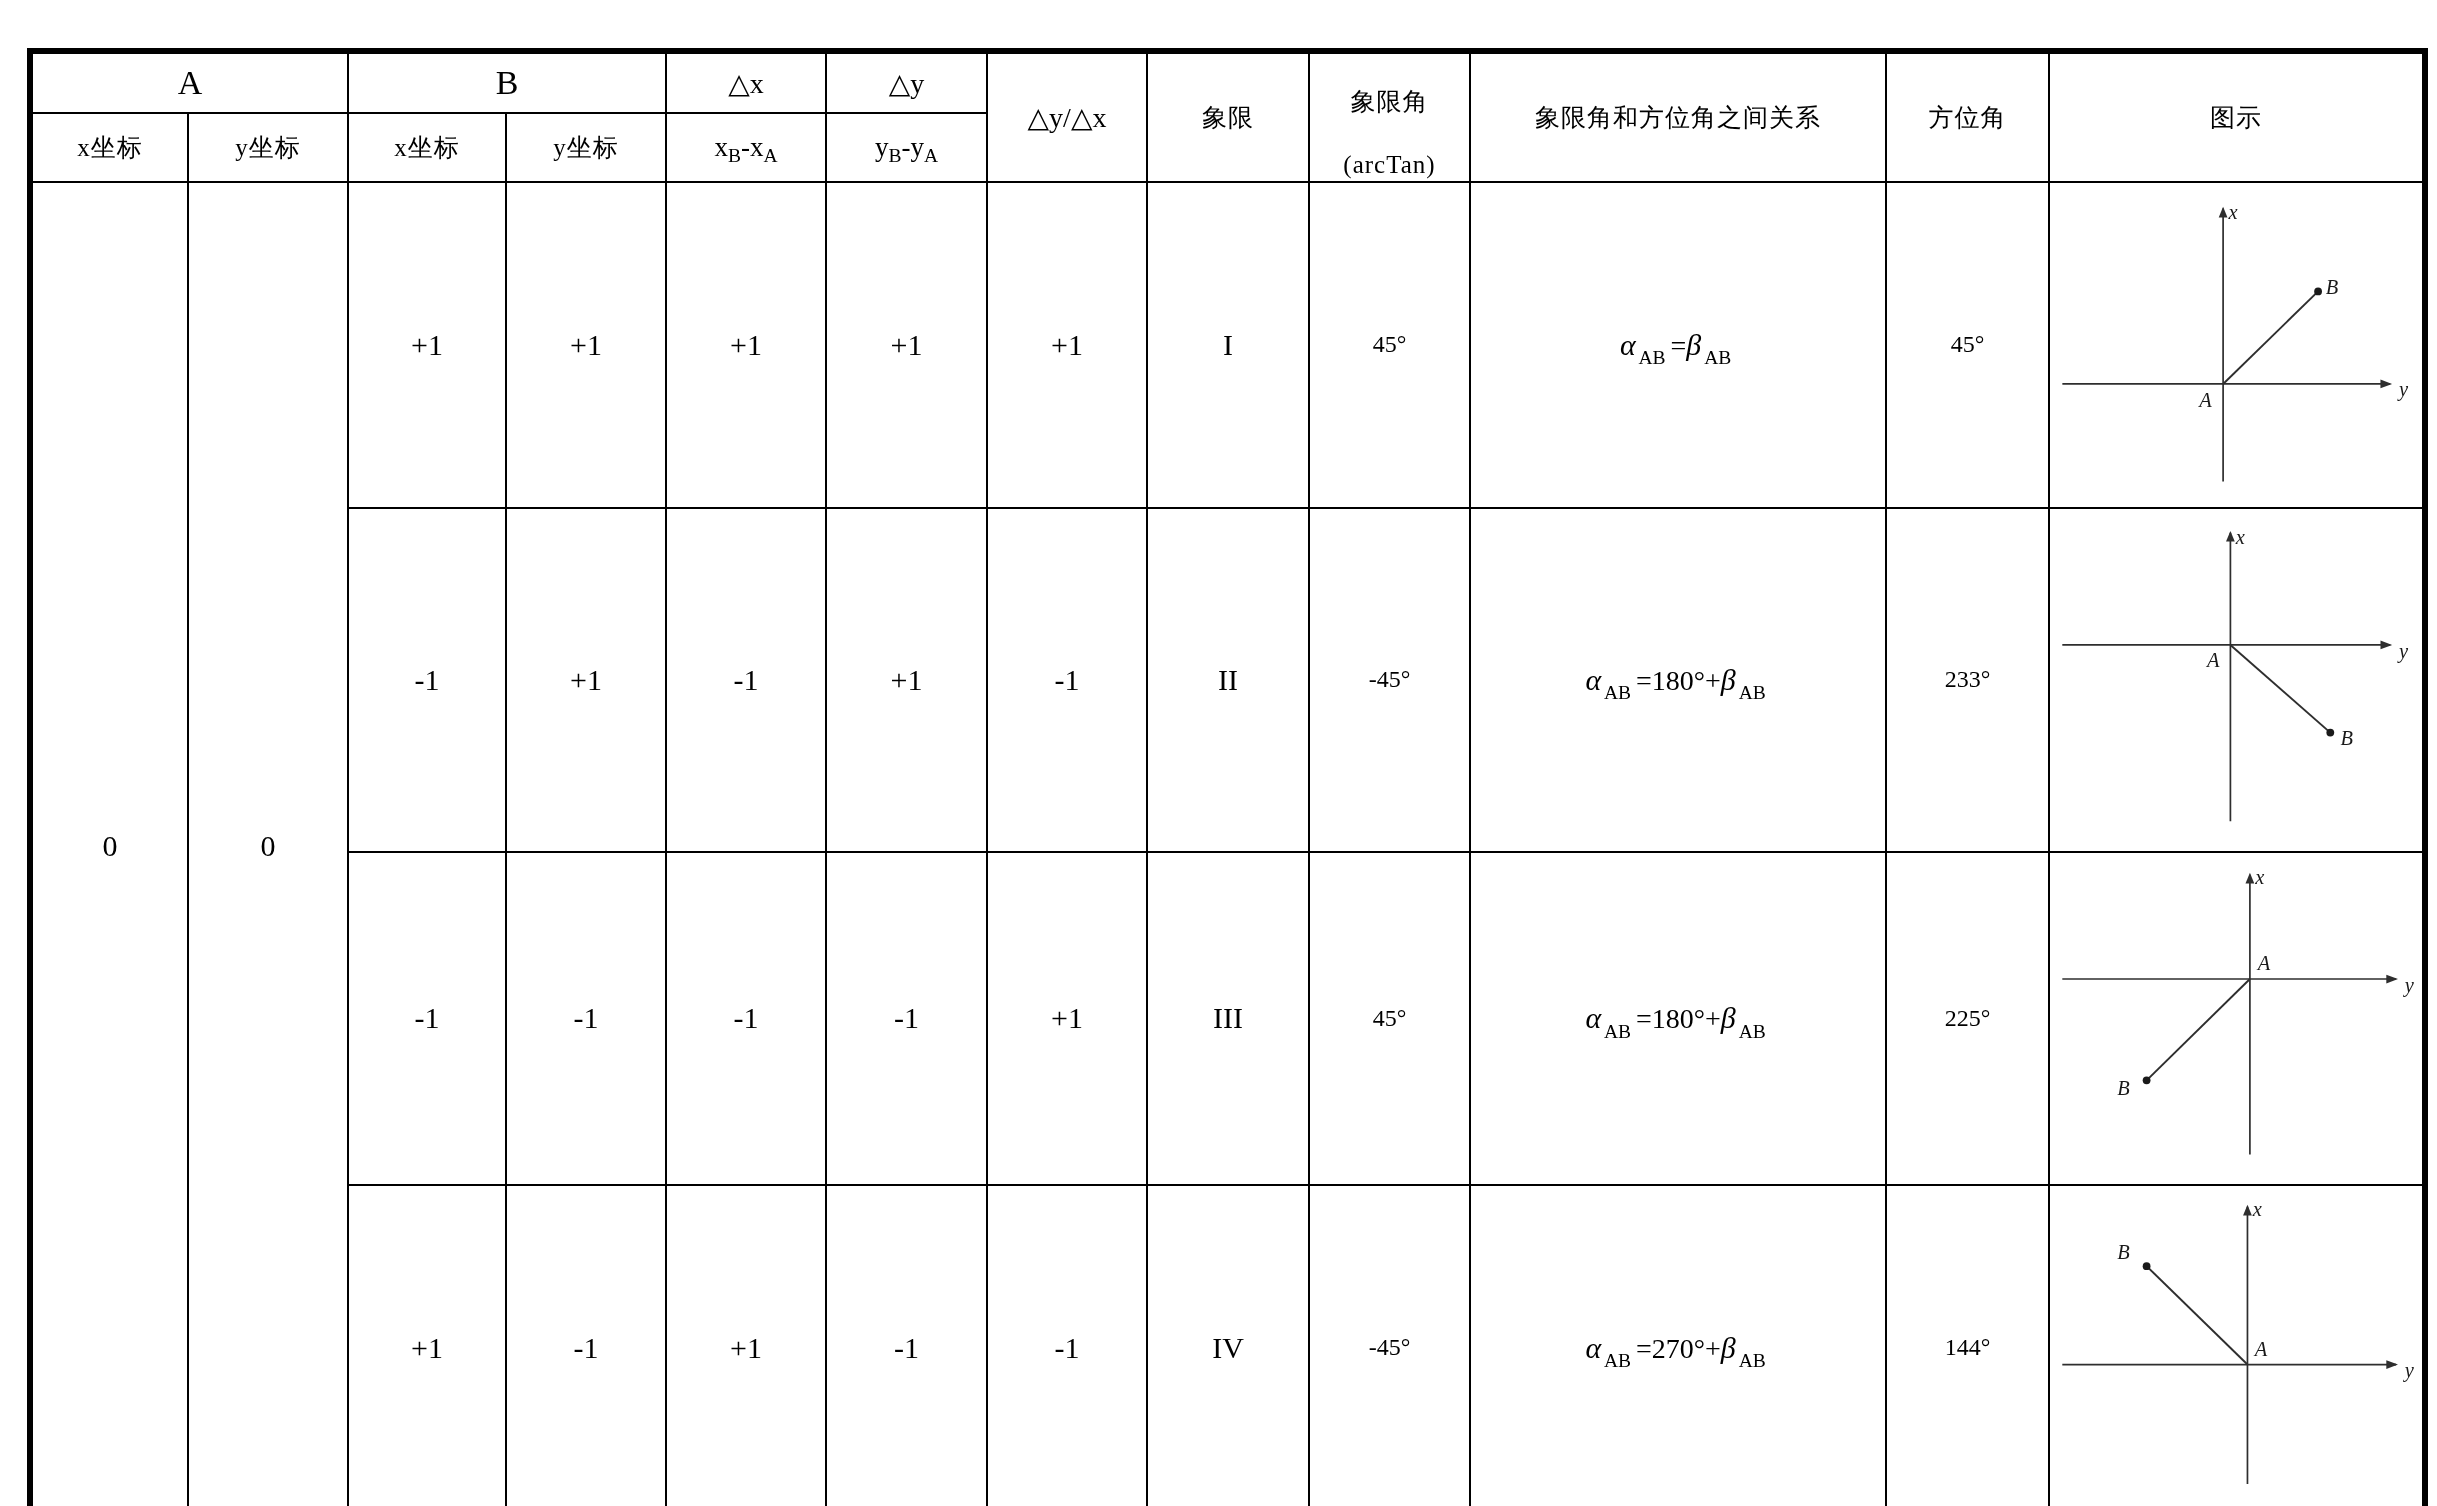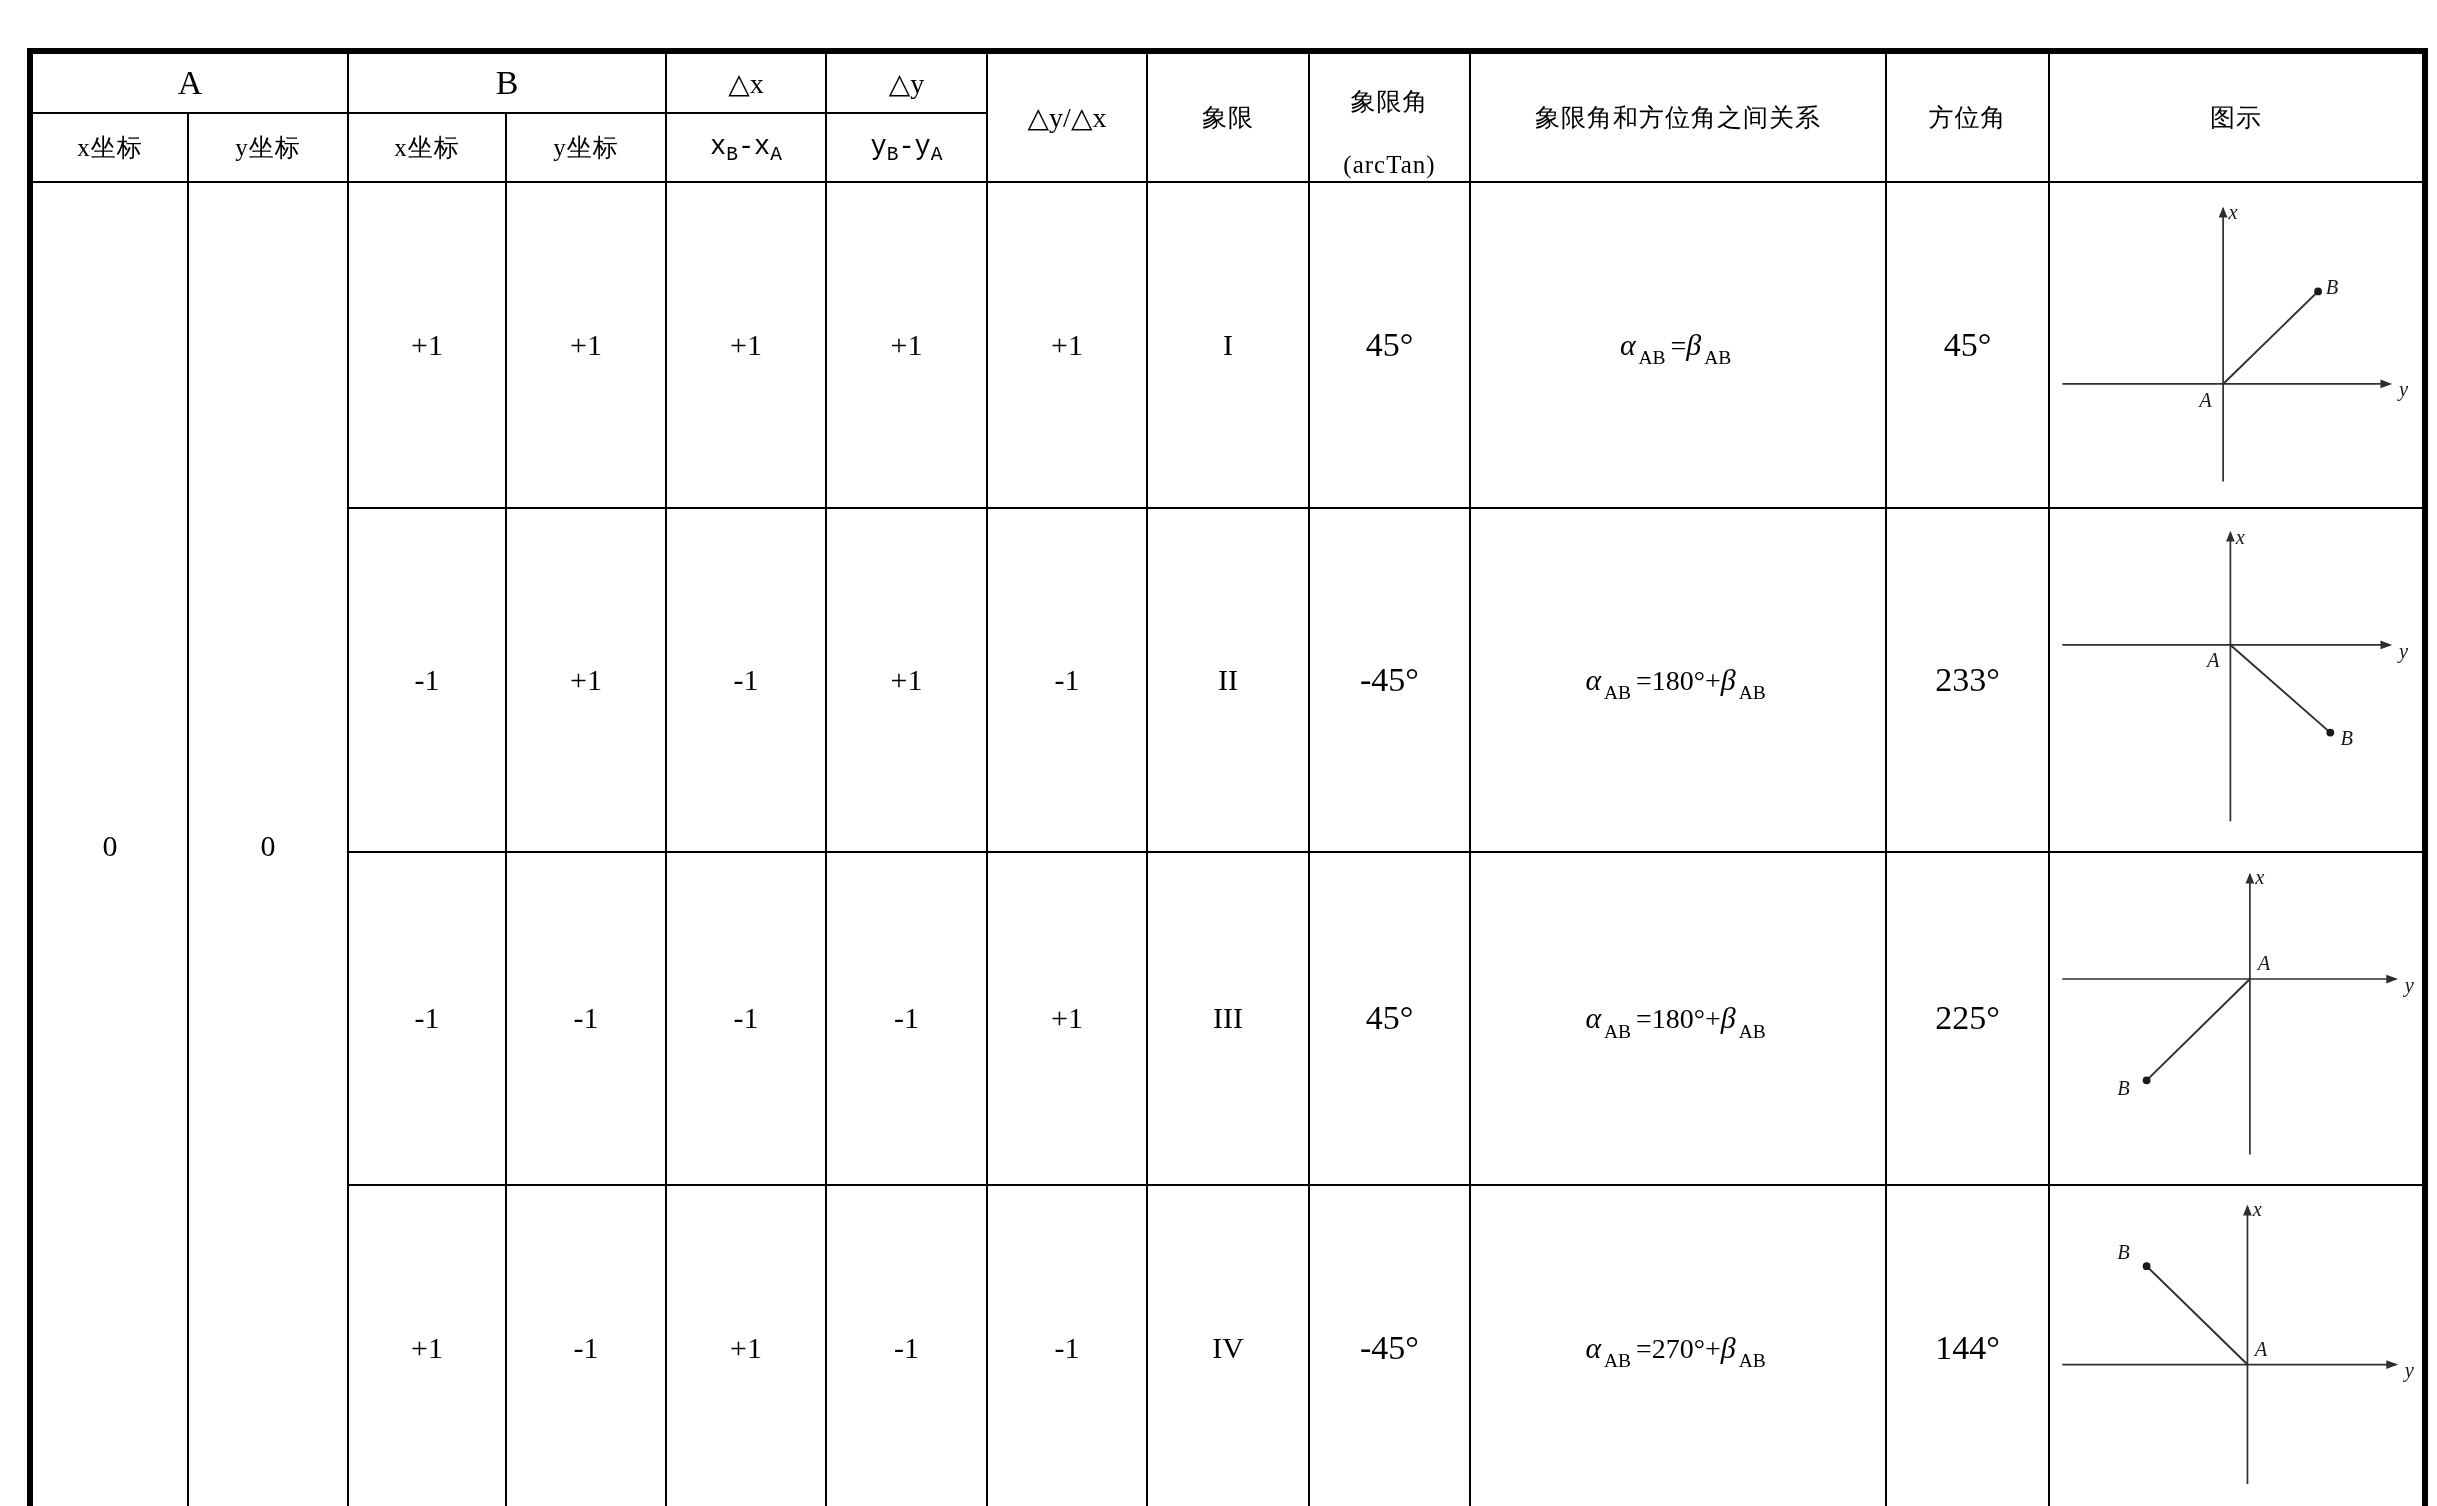--- a/index.html
+++ b/index.html
@@ -19,26 +19,26 @@
   table.main td, table.main th {
     border:2.9px solid #000;
     text-align:center; vertical-align:middle;
     padding:0; overflow:hidden;
     font-weight:normal;
   }
   table.main { border:6.8px solid #000; }
   th.cjk, td.cjk { font-size:25px; letter-spacing:1px; }
   th.latin-big { font-size:34px; }
   th.delta { font-size:28px; }
-  .subhead { font-size:27px;font-family:Liberation Mono, monospace; }
+  .subhead { font-size:27px; }
   .subhead sub, .formula sub { font-size:19.5px; line-height:0; }
   td.val { font-size:30px; padding-bottom:17.6px; }
   td.zero { font-size:30px; }
   td.quad { font-size:30px; padding-bottom:17.6px; }
-  td.angle { font-size:34px; padding-bottom:17.6px; }
+  td.angle { font-size:24px; padding-bottom:17.6px; }
   td.formula { font-size:28px; padding-bottom:17.6px; }
   .formula i { font-style:italic; font-size:30px; }
   .formula sub { vertical-align:-9.8px; margin:0 4.9px 0 2.9px;font-family:Liberation Serif, serif; }
   .qa-head div { line-height:1.25;margin-top:32px; }
   td.diagram-cell { vertical-align:middle; padding:0; }
   svg.diag { display:block; margin:0 auto; }
   svg.diag line { stroke:#2e2e2e; stroke-width:3.5; }
   svg.diag .seg { stroke:#2e2e2e; stroke-width:4; }
   svg.diag polygon { fill:#2e2e2e; }
   svg.diag circle { fill:#1a1a1a; }

